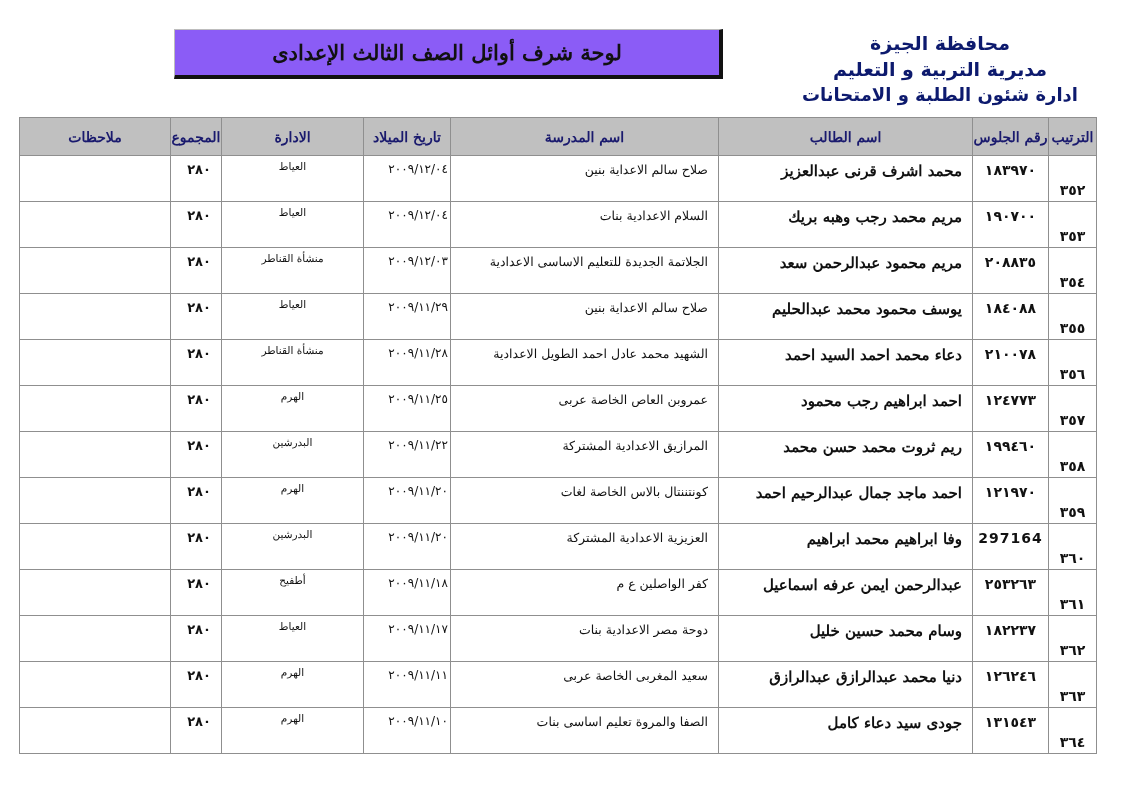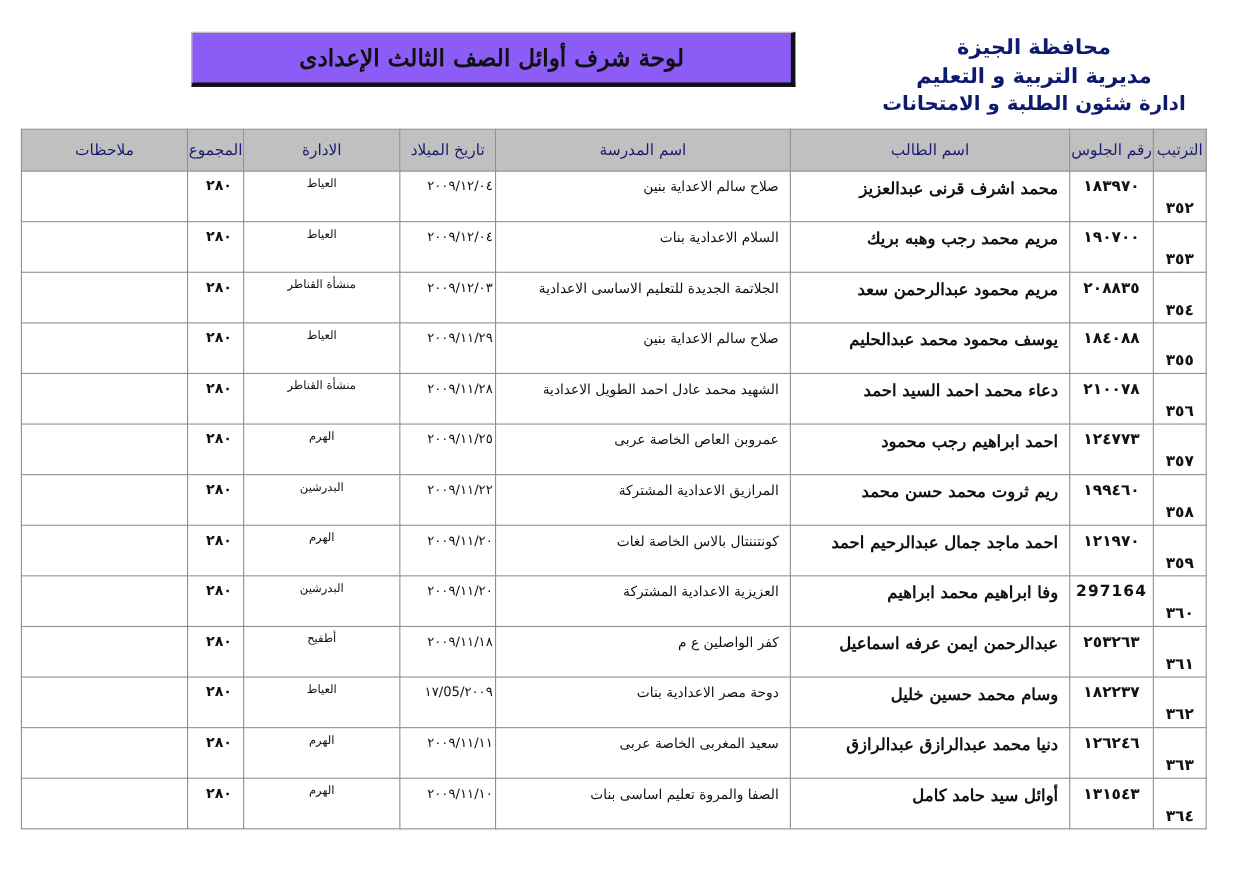--- a/index.html
+++ b/index.html
@@ -13,21 +13,21 @@
     .org-header .l2 { font-size: 19px; }
     .org-header .l3 { font-size: 18px; }
     .title-box { position: absolute; left: 174px; top: 29px; width: 544px; height: 45px;
       border: 1px solid #bdbdbd; border-right: 4px solid #111; border-bottom: 4px solid #111;
       background: #8b5cf6; display: flex; align-items: center; justify-content: center;
       direction: rtl; font-size: 21px; font-weight: bold; color: #111;
       font-family: "DejaVu Serif", serif; }
     table.honor { position: absolute; left: 19px; top: 117px; border-collapse: collapse;
       direction: rtl; table-layout: fixed; width: 1077px; }
     table.honor th, table.honor td { border: 1px solid #8f8f8f; padding: 0; }
-    table.honor th { background: #c0c0c0; height: 37px; font-size: 14px; font-weight: normal;
+    table.honor th { background: #c0c0c0; height: 37px; font-size: 14px; font-weight: bold;
       color: #1a1a6e; vertical-align: middle; white-space: nowrap; }
     table.honor td { height: 45px; vertical-align: top; background: #fff; }
     td .cell { padding-top: 6px; }
     td.c-rank .cell { text-align: center; font-size: 14px; font-weight: bold; font-family: "DejaVu Sans", sans-serif; margin-top: 20px; }
     td.c-seat .cell { text-align: center; font-size: 14px; font-weight: bold; font-family: "DejaVu Sans", sans-serif; letter-spacing: 1px; }
     td.c-name .cell { text-align: right; padding-right: 10px; font-size: 15px; font-weight: bold; }
     td.c-school .cell { text-align: right; padding-right: 10px; font-size: 12.5px; }
     td.c-dob .cell { text-align: right; padding-right: 2px; font-size: 12px; font-family: "DejaVu Sans", sans-serif; }
     td.c-admin .cell { text-align: center; font-size: 10.5px; padding-top: 4px; }
     td.c-total .cell { text-align: right; padding-right: 10px; font-size: 13px; font-weight: bold; font-family: "DejaVu Sans", sans-serif; letter-spacing: 1px; }
@@ -347,21 +347,21 @@
     <td class="c-seat">
           <div class="cell">١٨٢٢٣٧</div>
         </td>
     <td class="c-name">
           <div class="cell">وسام محمد حسين خليل</div>
         </td>
     <td class="c-school">
           <div class="cell">دوحة مصر الاعدادية بنات</div>
         </td>
     <td class="c-dob">
-          <div class="cell">٢٠٠٩/05/١٧</div>
+          <div class="cell">٢٠٠٩/١١/١٧</div>
         </td>
     <td class="c-admin">
           <div class="cell">العياط</div>
         </td>
     <td class="c-total">
           <div class="cell">٢٨٠</div>
         </td>
     <td class="c-notes">
           <div class="cell"></div>
         </td>
@@ -395,21 +395,21 @@
   </tr>
 
   <tr>
     <td class="c-rank">
           <div class="cell">٣٦٤</div>
         </td>
     <td class="c-seat">
           <div class="cell">١٣١٥٤٣</div>
         </td>
     <td class="c-name">
-          <div class="cell">أوائل سيد حامد كامل</div>
+          <div class="cell">جودى سيد دعاء كامل</div>
         </td>
     <td class="c-school">
           <div class="cell">الصفا والمروة تعليم اساسى بنات</div>
         </td>
     <td class="c-dob">
           <div class="cell">٢٠٠٩/١١/١٠</div>
         </td>
     <td class="c-admin">
           <div class="cell">الهرم</div>
         </td>

